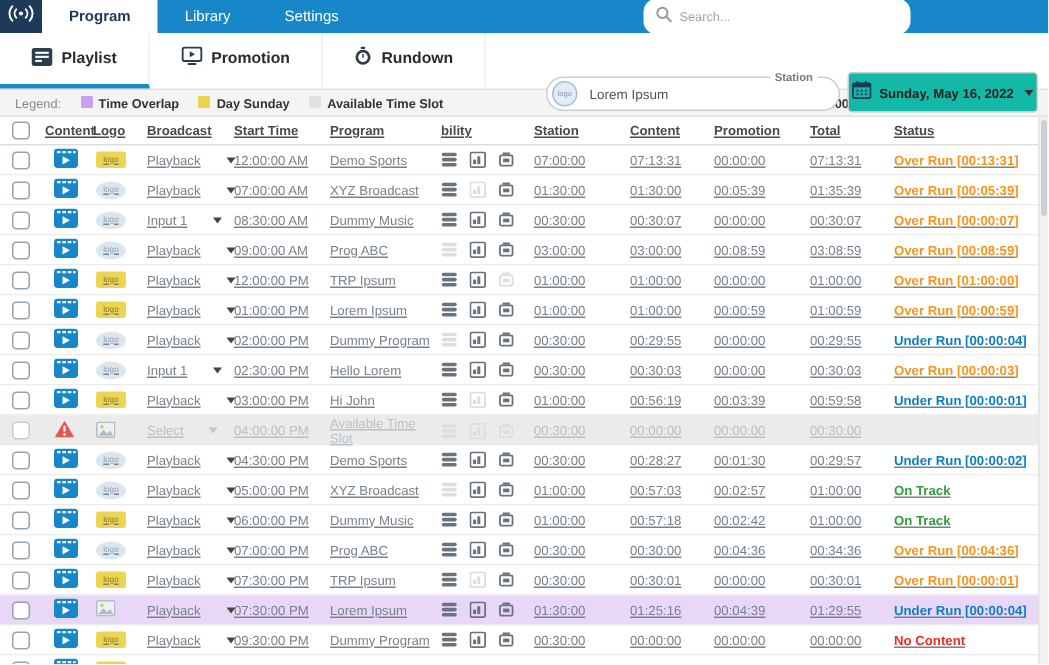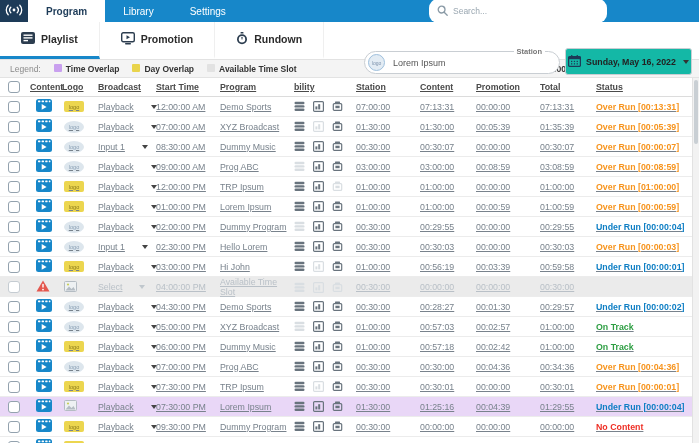--- a/index.html
+++ b/index.html
@@ -168,21 +168,21 @@
   </div>
 
   <div class="legendbar">
     <span class="legend-label">Legend:</span>
     <span class="legend-item">
       <span class="legend-swatch" style="background: rgb(201, 160, 239);"></span>
       <span class="legend-text">Time Overlap</span>
     </span>
     <span class="legend-item">
       <span class="legend-swatch" style="background: rgb(233, 212, 76);"></span>
-      <span class="legend-text">Day Overlap</span>
+      <span class="legend-text">Day Sunday</span>
     </span>
     <span class="legend-item">
       <span class="legend-swatch" style="background: rgb(226, 226, 226);"></span>
       <span class="legend-text">Available Time Slot</span>
     </span>
 
     <div class="summary">
       <span>Total Records:</span>
       <span>100</span>
       <span>|</span>

